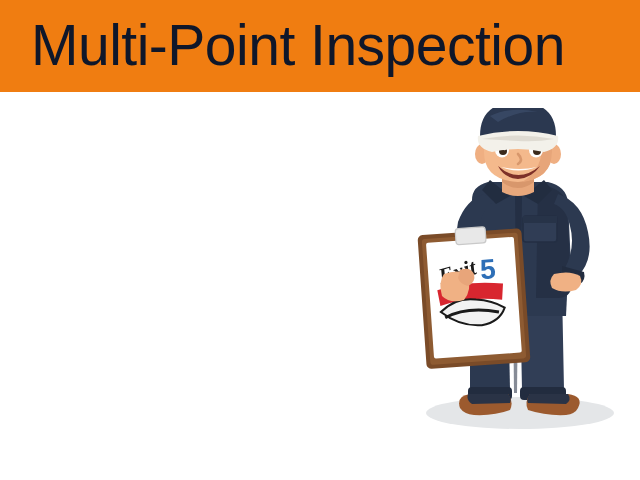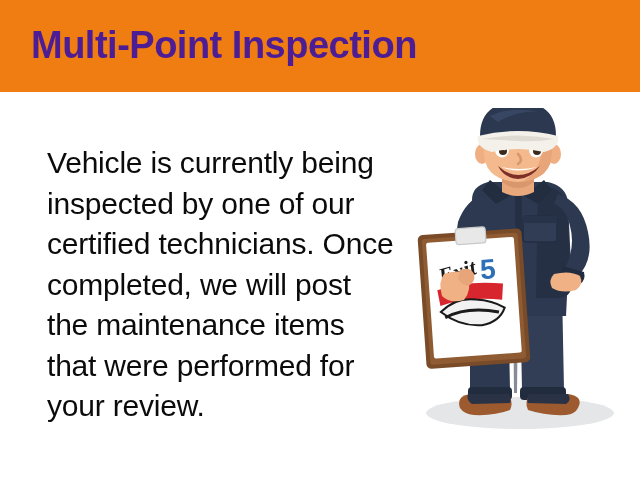--- a/index.html
+++ b/index.html
@@ -28,24 +28,24 @@
     top: 0;
     width: 640px;
     height: 92px;
     background: #F07D11;
   }
   #header-title {
     position: absolute;
     left: 31px;
     top: 9px;
     font-family: "Liberation Sans", sans-serif;
-    font-size: 38px;
+    font-size: 57px;
     line-height: 72px;
-    font-weight: bold;
-    color: #4c1d95;
+    font-weight: normal;
+    color: #0f172a;
     letter-spacing: -0.5px;
     white-space: nowrap;
   }
 
   
   #body-text {
     position: absolute;
     left: 47px;
     top: 143px;
     width: 352px;
@@ -72,21 +72,20 @@
 </style>
 </head>
 <body>
 
 <div id="slide">
 
   <div id="header-banner">
     <div id="header-title">Multi-Point Inspection</div>
   </div>
 
-  <div id="body-text">Vehicle is currently being inspected by one of our certified technicians. Once completed, we will post the maintenance items that were performed for your review.</div>
 
   <div id="technician-illustration">
     <svg viewBox="0 0 242 340" xmlns="http://www.w3.org/2000/svg">
 
       <ellipse cx="122" cy="305" rx="94" ry="16" fill="#E4E6E8"></ellipse>
 
       <path d="M72 180 L72 282 Q72 290 80 290 L104 290 Q112 290 112 282 L110 180 Z" fill="#2C3950"></path>
 
       <path d="M122 180 L124 282 Q124 290 132 290 L158 290 Q166 290 166 282 L164 180 Z" fill="#313E56"></path>
 

